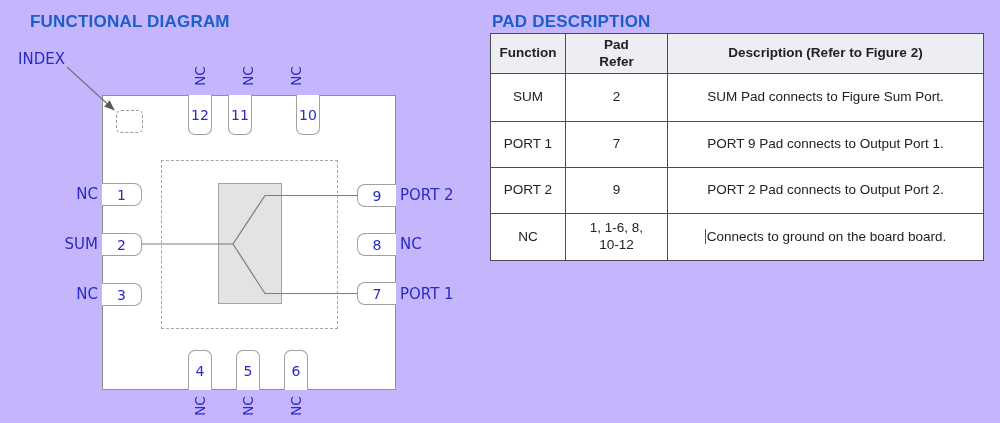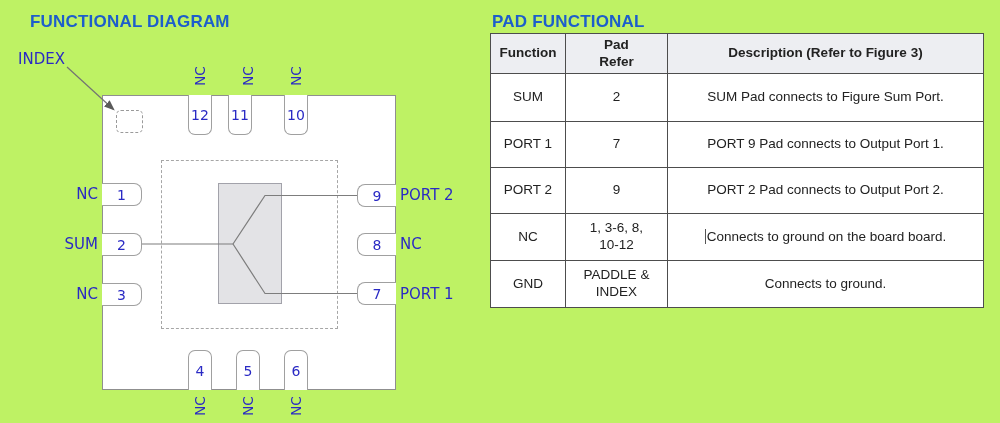--- a/index.html
+++ b/index.html
@@ -1,17 +1,17 @@
 <!DOCTYPE html>
 <html><head>
 <meta charset="utf-8">
 <style>
   html,body{margin:0;padding:0;background:#ffffff;}
   #canvas{
-    position:relative;width:1000px;height:423px;background:#bef264;overflow:hidden;
+    position:relative;width:1000px;height:423px;background:#c4b5fd;overflow:hidden;
     font-family:"Liberation Sans",sans-serif;
   }
   
   .sec-title{
     position:absolute;font-weight:bold;font-size:17px;letter-spacing:.2px;
     color:#1d5ecb;white-space:nowrap;
   }
   
   .fd-label{position:absolute;color:#2a2ac4;font-family:"DejaVu Sans",sans-serif;}
   .index-label{top:50px;left:18px;font-size:15px;}
@@ -91,21 +91,21 @@
     <path d="M233 244 L265 195.5 H357" stroke="#7d7d7d" stroke-width="1.2" fill="none"></path>
     <path d="M233 244 L265 293.5 H357" stroke="#7d7d7d" stroke-width="1.2" fill="none"></path>
   </svg>
 
   <div class="pin pin-top" style="left:188px;top:95px">
     <span class="pin-num">12</span>
     </div>
   <div class="pin pin-top" style="left:228px;top:95px">
     <span class="pin-num">11</span>
     </div>
-  <div class="pin pin-top" style="left:284px;top:95px">
+  <div class="pin pin-top" style="left:296px;top:95px">
     <span class="pin-num">10</span>
     </div>
 
   <div class="fd-label vlabel" style="left:185px;top:62px">NC</div>
   <div class="fd-label vlabel" style="left:233px;top:62px">NC</div>
   <div class="fd-label vlabel" style="left:281px;top:62px">NC</div>
 
   <div class="pin pin-bottom" style="left:188px;top:350px">
     <span class="pin-num">4</span>
     </div>
@@ -141,58 +141,52 @@
     <span class="pin-num">8</span>
     </div>
   <div class="pin pin-right" style="left:357px;top:282px">
     <span class="pin-num">7</span>
     </div>
 
   <div class="fd-label side-label rgt" style="top:187px">PORT 2</div>
   <div class="fd-label side-label rgt" style="top:236px">NC</div>
   <div class="fd-label side-label rgt" style="top:286px">PORT 1</div>
 
-  <div class="sec-title" style="left:492px;top:12px">PAD FUNCTIONAL</div>
+  <div class="sec-title" style="left:492px;top:12px">PAD DESCRIPTION</div>
 
   <table class="pad-table">
     <colgroup>
         <col style="width:75px">
         <col style="width:102px">
         <col style="width:316px">
       </colgroup>
     <tbody>
         <tr style="height:40px">
       <th>Function</th>
       <th>Pad
 Refer</th>
-      <th>Description (Refer to Figure 3)</th>
+      <th>Description (Refer to Figure 2)</th>
     </tr>
     <tr style="height:48px">
       <td>SUM</td>
       <td>2</td>
       <td>SUM Pad connects to Figure Sum Port.</td>
     </tr>
     <tr style="height:46px">
       <td>PORT 1</td>
       <td>7</td>
       <td>PORT 9 Pad connects to Output Port 1.</td>
     </tr>
     <tr style="height:46px">
       <td>PORT 2</td>
       <td>9</td>
       <td>PORT 2 Pad connects to Output Port 2.</td>
     </tr>
     <tr style="height:47px">
       <td>NC</td>
-      <td>1, 3-6, 8,
+      <td>1, 1-6, 8,
 10-12</td>
       <td><span class="caret"></span><span>Connects to ground on the board board.</span></td>
-    </tr>
-    <tr style="height:47px">
-      <td>GND</td>
-      <td>PADDLE &amp;
-INDEX</td>
-      <td>Connects to ground.</td>
     </tr>
   </tbody>
     </table>
 
 </div>
 
 </body></html>

